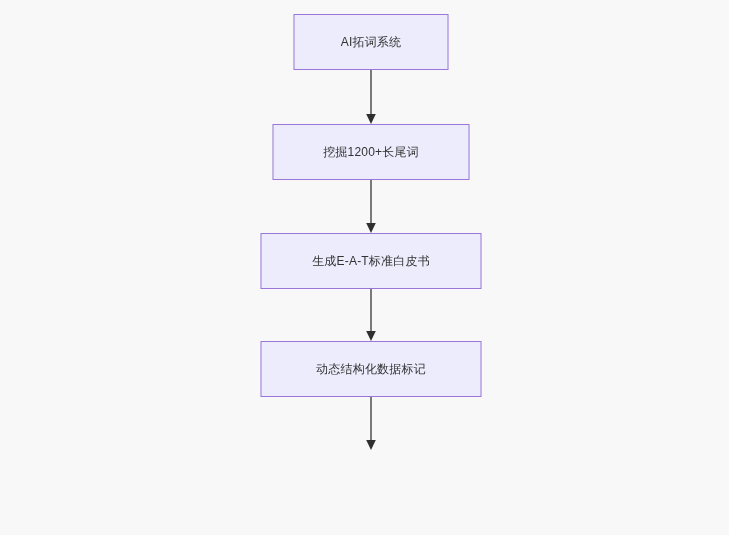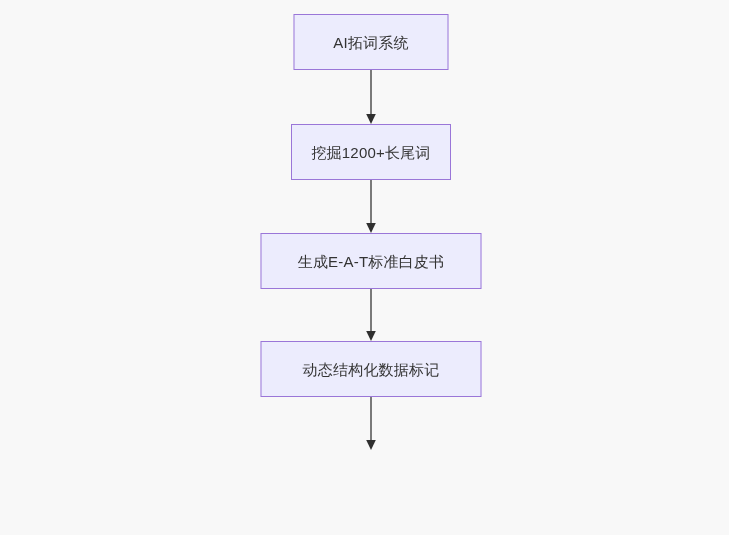--- a/index.html
+++ b/index.html
@@ -24,21 +24,21 @@
     background: #ececfd;
     border: 1.3px solid #9a76d8;
     display: flex;
     align-items: center;
     justify-content: center;
     height: 56px;
     transform: translateX(-50%);
     left: 371px;
   }
   .node-label {
-    font-size: 15px;
+    font-size: 12px;
     color: #333333;
     line-height: 1;
     white-space: nowrap;
     letter-spacing: 0.2px;
   }
   .edge {
     position: absolute;
     left: 371px;
     transform: translateX(-50%);
     width: 14px;
@@ -78,21 +78,21 @@
     <svg width="14" height="53" viewBox="0 0 14 53">
       <line x1="7" y1="0" x2="7" y2="44" stroke="#7a7a7a" stroke-width="2"></line>
       <polygon points="7,53 2.2,43 11.8,43" fill="#2f2f2f"></polygon>
     </svg>
   </div>
 
   <div class="node" style="top:14px;width:155px;">
     <span class="node-label">AI拓词系统</span>
   </div>
 
-  <div class="node" style="top:124px;width:160px;">
+  <div class="node" style="top:124px;width:197px;">
     <span class="node-label">挖掘1200+长尾词</span>
   </div>
 
   <div class="node" style="top:341px;width:221px;">
     <span class="node-label">动态结构化数据标记</span>
   </div>
 
   <div class="node" style="top:233px;width:221px;">
     <span class="node-label">生成E-A-T标准白皮书</span>
   </div>

